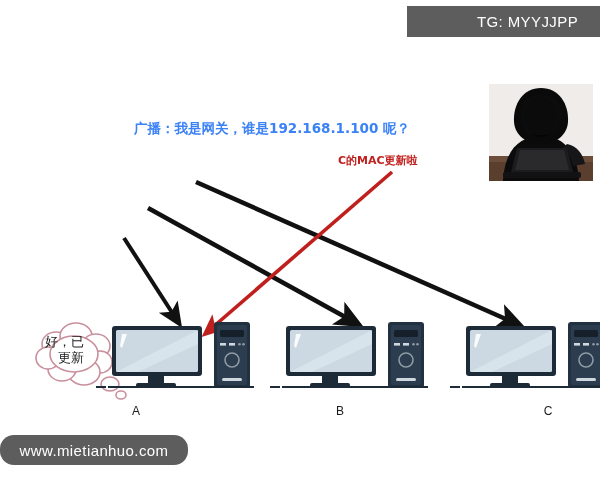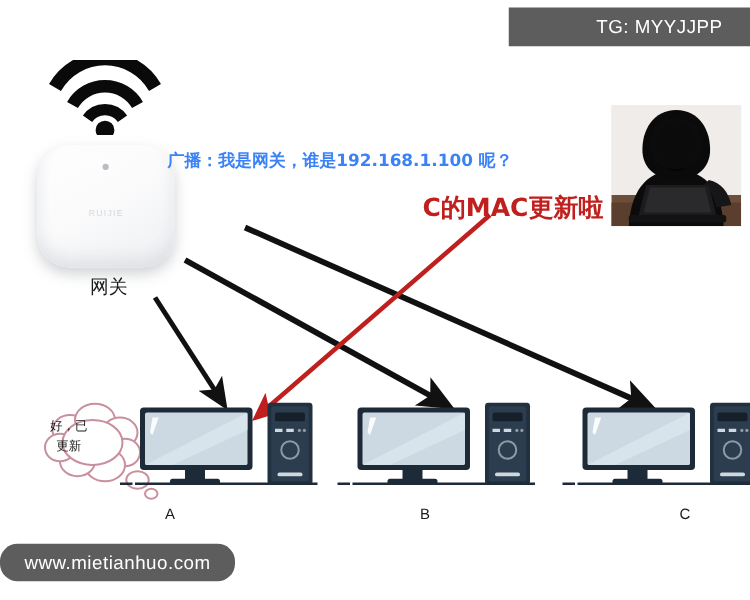--- a/index.html
+++ b/index.html
@@ -114,21 +114,21 @@
     color: #3b82f6;
     white-space: nowrap;
     font-family: "DejaVu Sans", "Liberation Sans", sans-serif;
   }
 
   
   #red-note {
     position: absolute;
     left: 338px;
     top: 153px;
-    font-size: 20px;
+    font-size: 11px;
     font-weight: bold;
     color: #c0201d;
     white-space: nowrap;
     font-family: "DejaVu Sans", "Liberation Sans", sans-serif;
   }
 
   
   #arrow-layer {
     position: absolute;
     left: 0;
@@ -155,22 +155,22 @@
     left: 26px;
     top: 314px;
     width: 104px;
     height: 88px;
   }
   #thought-text {
     position: absolute;
     left: 26px;
     top: 334px;
     width: 58px;
-    text-align: center;
-    font-size: 10px;
+    text-align: right;
+    font-size: 13px;
     line-height: 16px;
     color: #1a1a1a;
     font-family: "DejaVu Sans", "Liberation Sans", sans-serif;
     white-space: pre-line;
   }
 
   
   .pc-group { position: absolute; top: 322px; width: 160px; height: 100px; }
   #pc-a { left: 108px; }
   #pc-b { left: 282px; }
@@ -222,36 +222,20 @@
 
     <line x1="124" y1="238" x2="173" y2="314" stroke="#111111" stroke-width="4" marker-end="url(#ah-black)"></line>
 
     <line x1="148" y1="208" x2="347" y2="318" stroke="#111111" stroke-width="4.6" marker-end="url(#ah-black)"></line>
 
     <line x1="196" y1="182" x2="508" y2="320" stroke="#111111" stroke-width="4.6" marker-end="url(#ah-black)"></line>
 
     <line x1="392" y1="172" x2="213" y2="327" stroke="#c0201d" stroke-width="3.6" marker-end="url(#ah-red)"></line>
   </svg>
 
-  <div id="gateway-group">
-
-    <svg id="wifi-icon" viewBox="0 0 92 60">
-      <path d="M6 22 A46 46 0 0 1 86 22" stroke="#0a0a0a" stroke-width="11" fill="none" stroke-linecap="butt"></path>
-      <path d="M20 36 A30 30 0 0 1 72 36" stroke="#0a0a0a" stroke-width="10" fill="none" stroke-linecap="butt"></path>
-      <path d="M32 47 A17 17 0 0 1 60 47" stroke="#0a0a0a" stroke-width="9" fill="none" stroke-linecap="butt"></path>
-      <circle cx="46" cy="56" r="7.5" fill="#0a0a0a"></circle>
-    </svg>
-
-    <div id="ap-device">
-      <div id="ap-led"></div>
-      <div id="ap-brand">RUIJIE</div>
-    </div>
-
-    <div id="gateway-label">网关</div>
-  </div>
 
   <div id="broadcast-text">广播：我是网关，谁是192.168.1.100 呢？</div>
 
   <div id="red-note">C的MAC更新啦</div>
 
   <div id="hacker-photo">
     <svg viewBox="0 0 104 97" width="104" height="97">
       <rect x="0" y="0" width="104" height="97" fill="#efece9"></rect>
       <rect x="0" y="72" width="104" height="25" fill="#6d4e3a"></rect>
       <rect x="0" y="78" width="104" height="19" fill="#5a3f2e"></rect>

